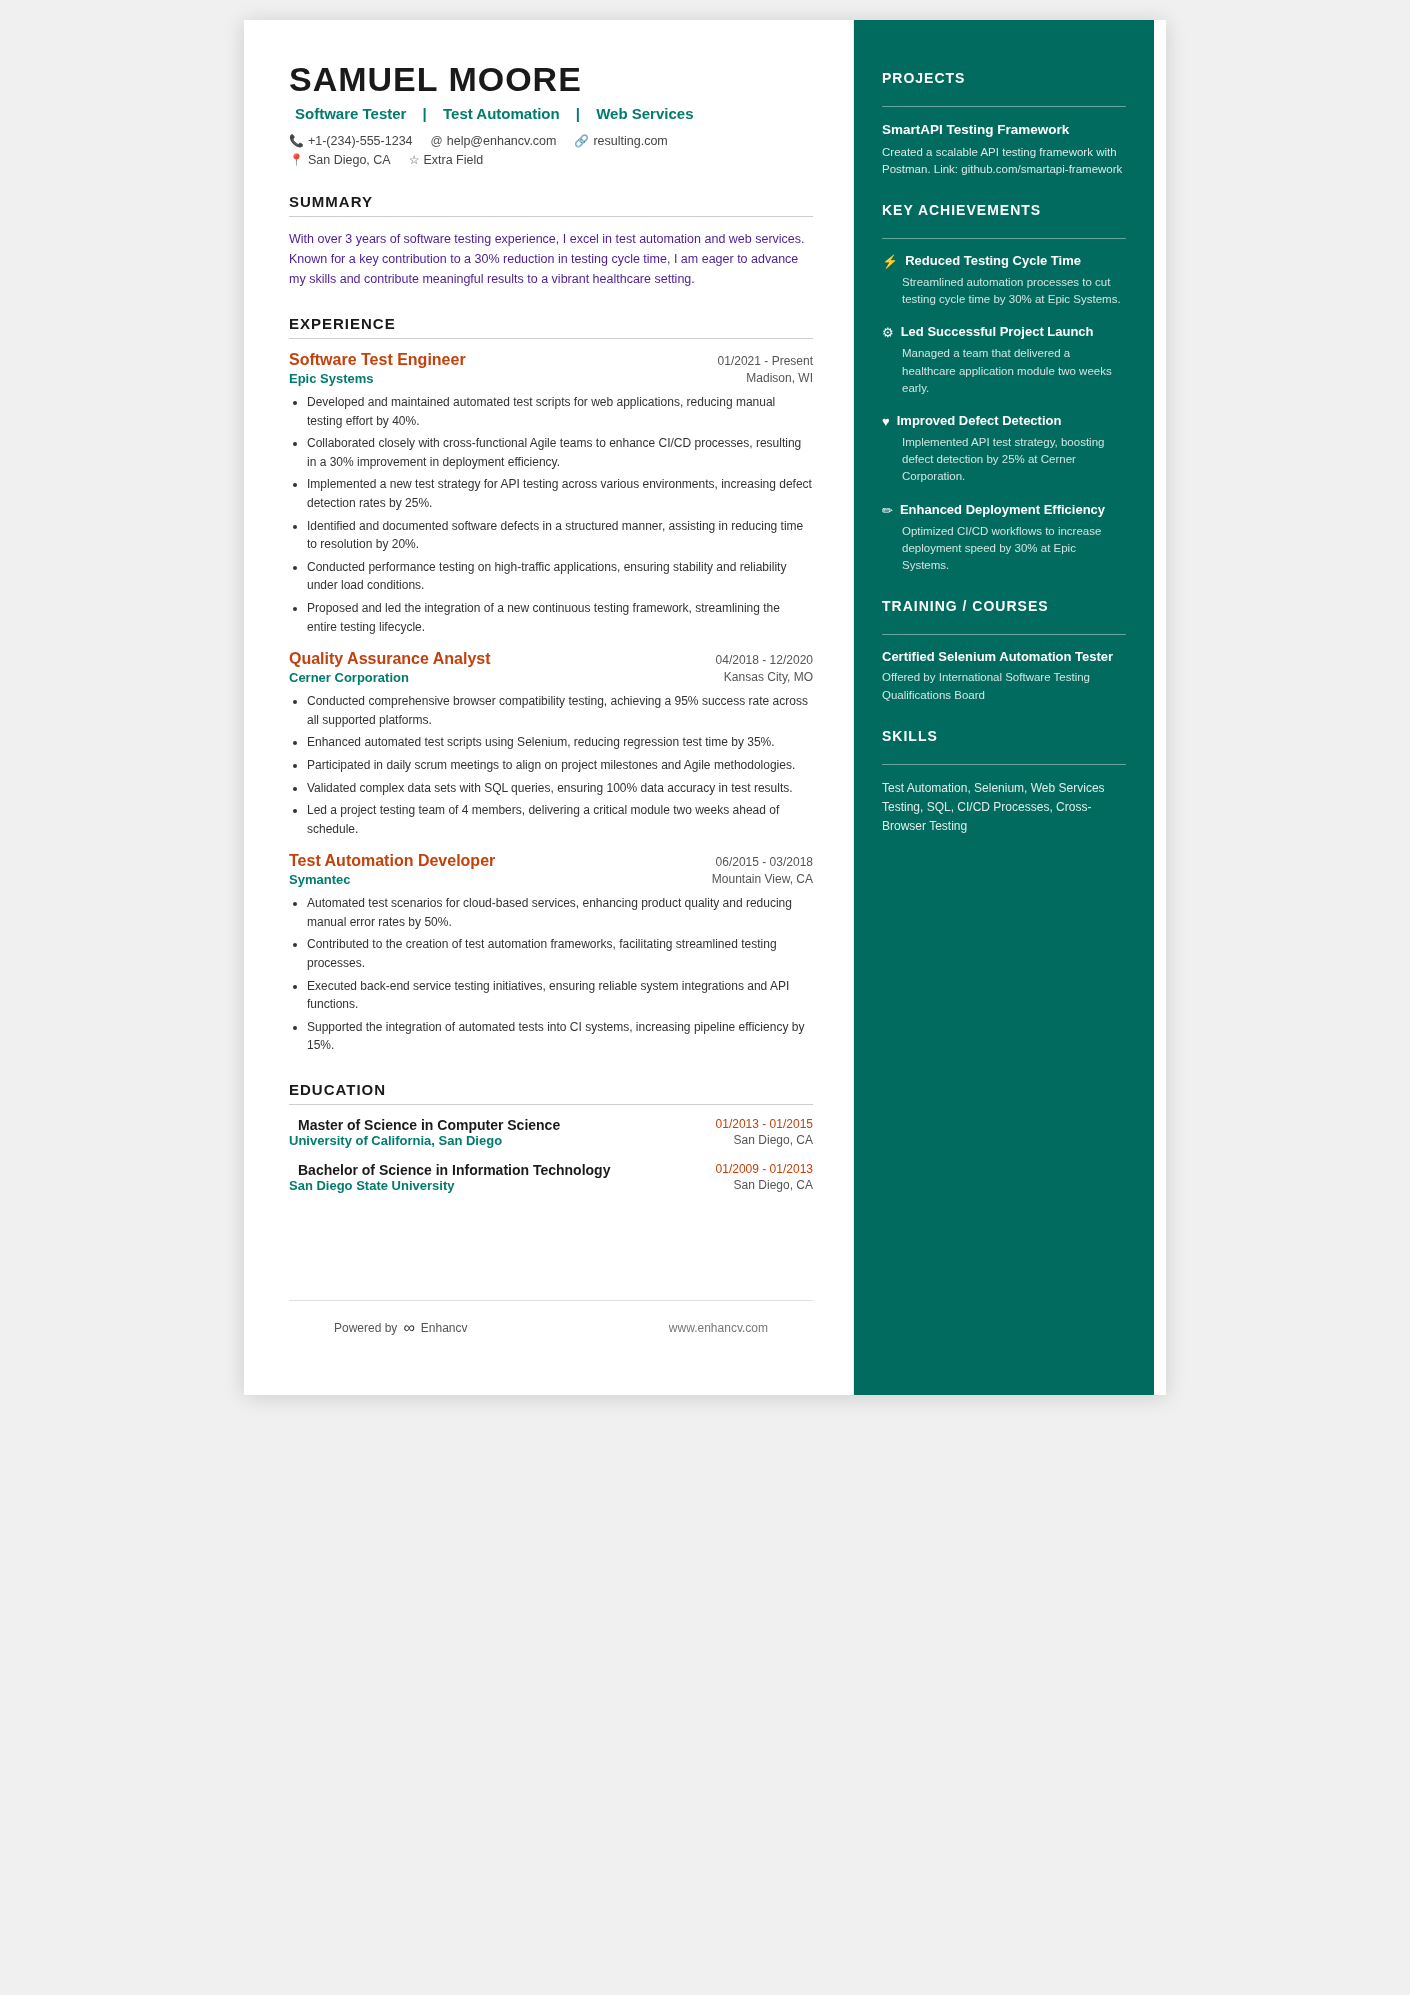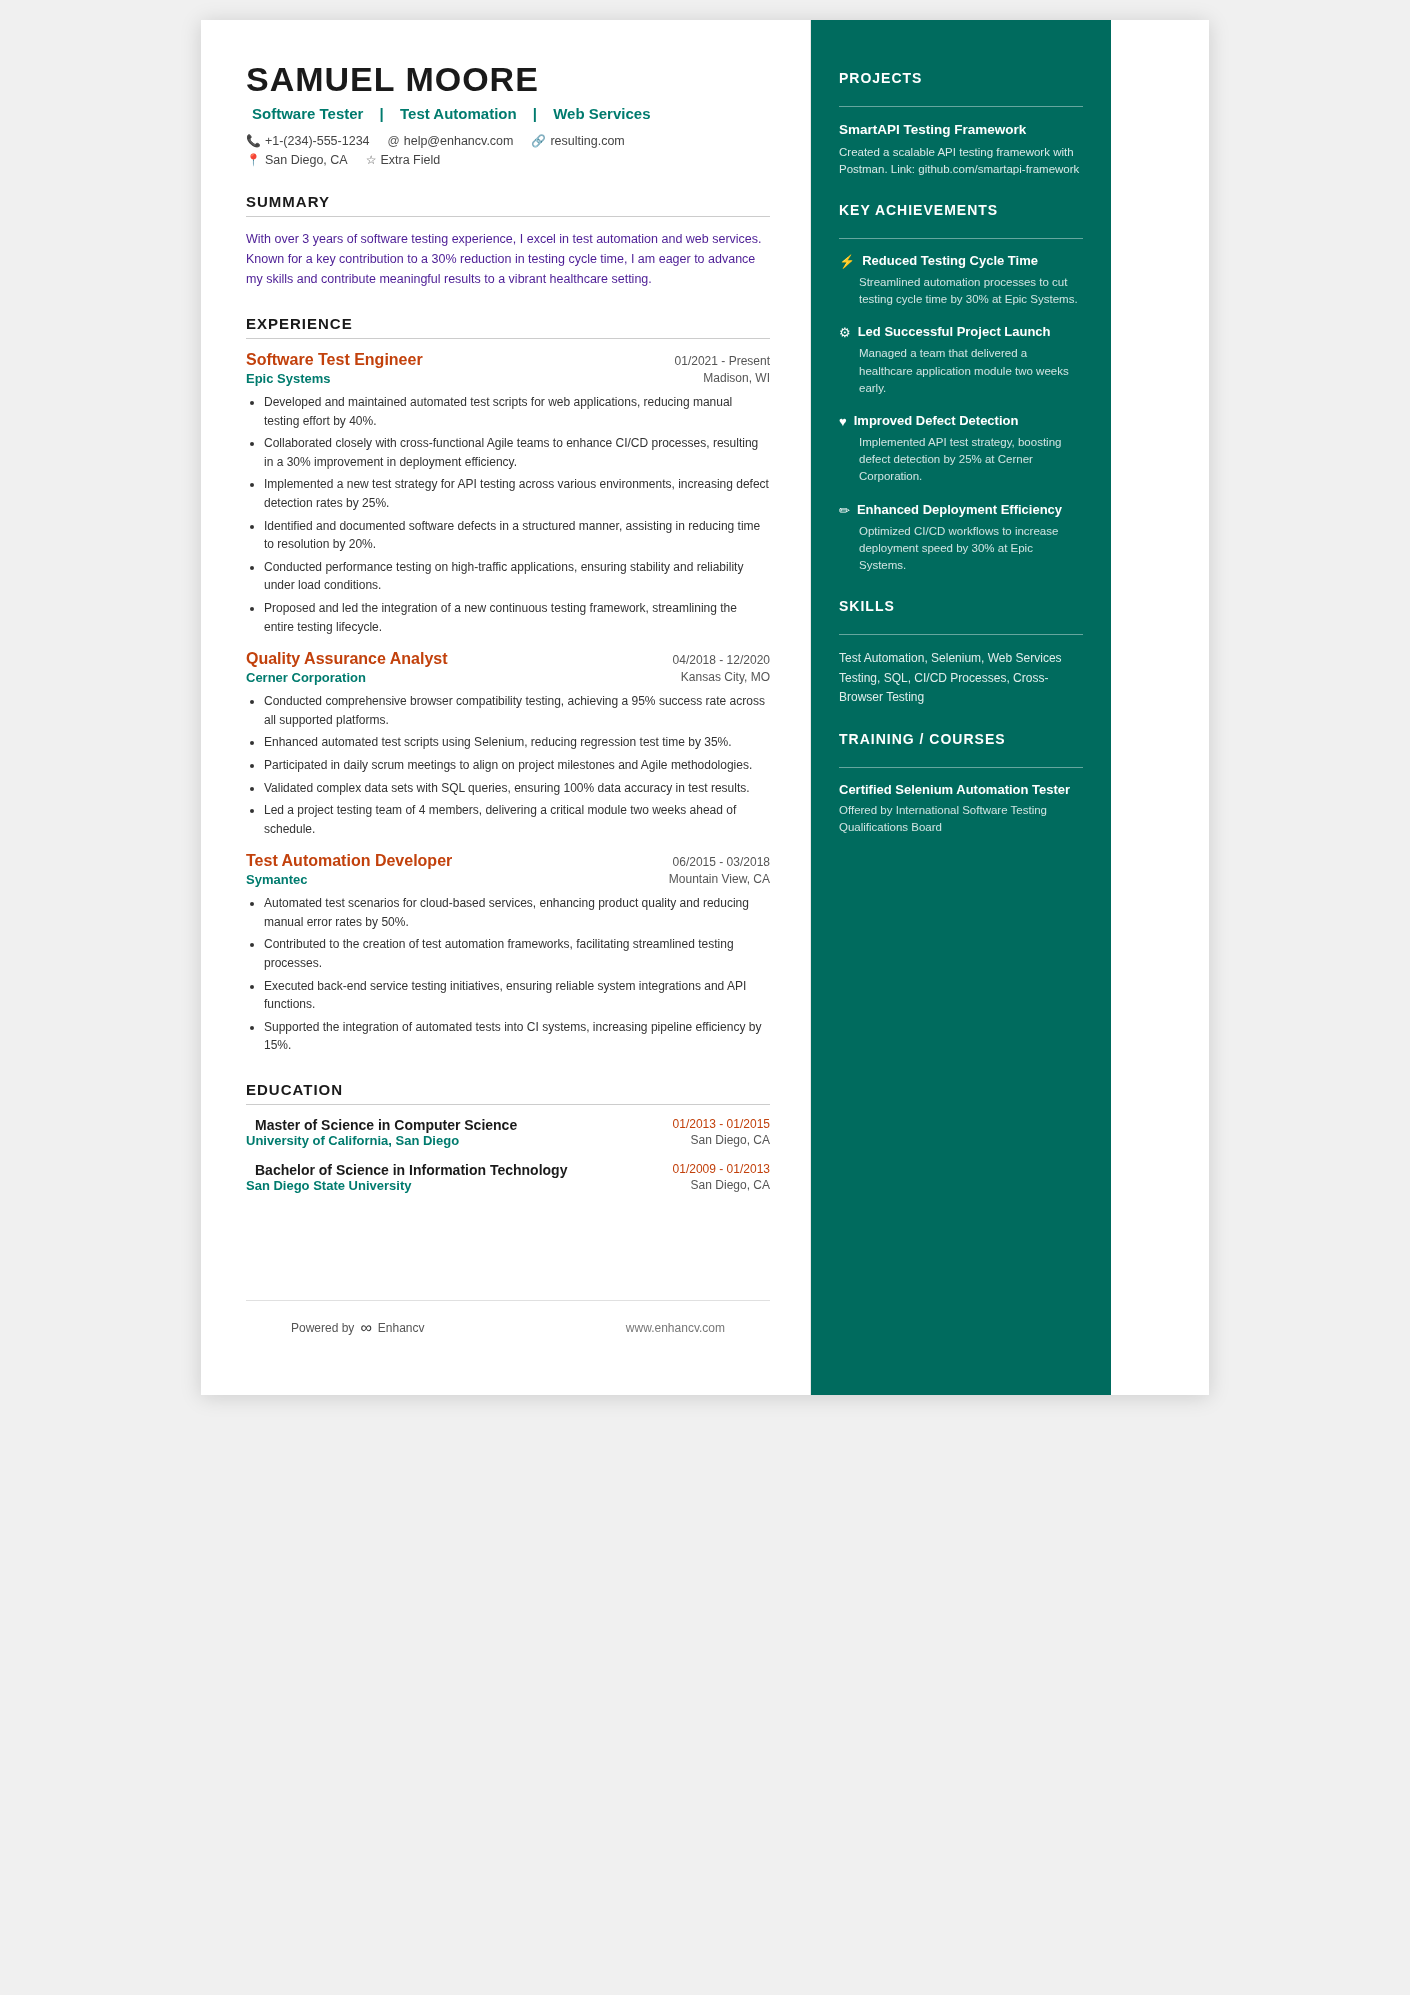--- a/index.html
+++ b/index.html
@@ -5,21 +5,21 @@
     * { margin: 0; padding: 0; box-sizing: border-box; }
     body {
       font-family: 'Arial', sans-serif;
       background: #f0f0f0;
       display: flex;
       justify-content: center;
       align-items: flex-start;
       min-height: 100vh;
     }
     .resume-wrapper {
-      width: 1008px;
+      width: 922px;
       min-height: 1295px;
       background: white;
       display: flex;
       flex-direction: row;
       box-shadow: 0 2px 20px rgba(0,0,0,0.15);
       margin: 20px auto;
     }
     
     .left-col {
       width: 610px;
@@ -449,26 +449,26 @@
       <div class="achievement-item">
         <div class="achievement-header">
           <span class="achievement-icon">✏</span>
           <span class="achievement-title">Enhanced Deployment Efficiency</span>
         </div>
         <div class="achievement-desc">Optimized CI/CD workflows to increase deployment speed by 30% at Epic Systems.</div>
       </div>
     </div>
 
     <div class="right-section">
-      <div class="right-section-title">SKILLS</div>
-      <div class="skills-text">Test Automation, Selenium, Web Services Testing, SQL, CI/CD Processes, Cross-Browser Testing</div>
-    </div>
-
-    <div class="right-section">
       <div class="right-section-title">TRAINING / COURSES</div>
       <div class="training-item">
         <div class="training-name">Certified Selenium Automation Tester</div>
         <div class="training-desc">Offered by International Software Testing Qualifications Board</div>
       </div>
     </div>
 
+    <div class="right-section">
+      <div class="right-section-title">SKILLS</div>
+      <div class="skills-text">Test Automation, Selenium, Web Services Testing, SQL, CI/CD Processes, Cross-Browser Testing</div>
+    </div>
+
   </div>
 </div>
 
 </body></html>

